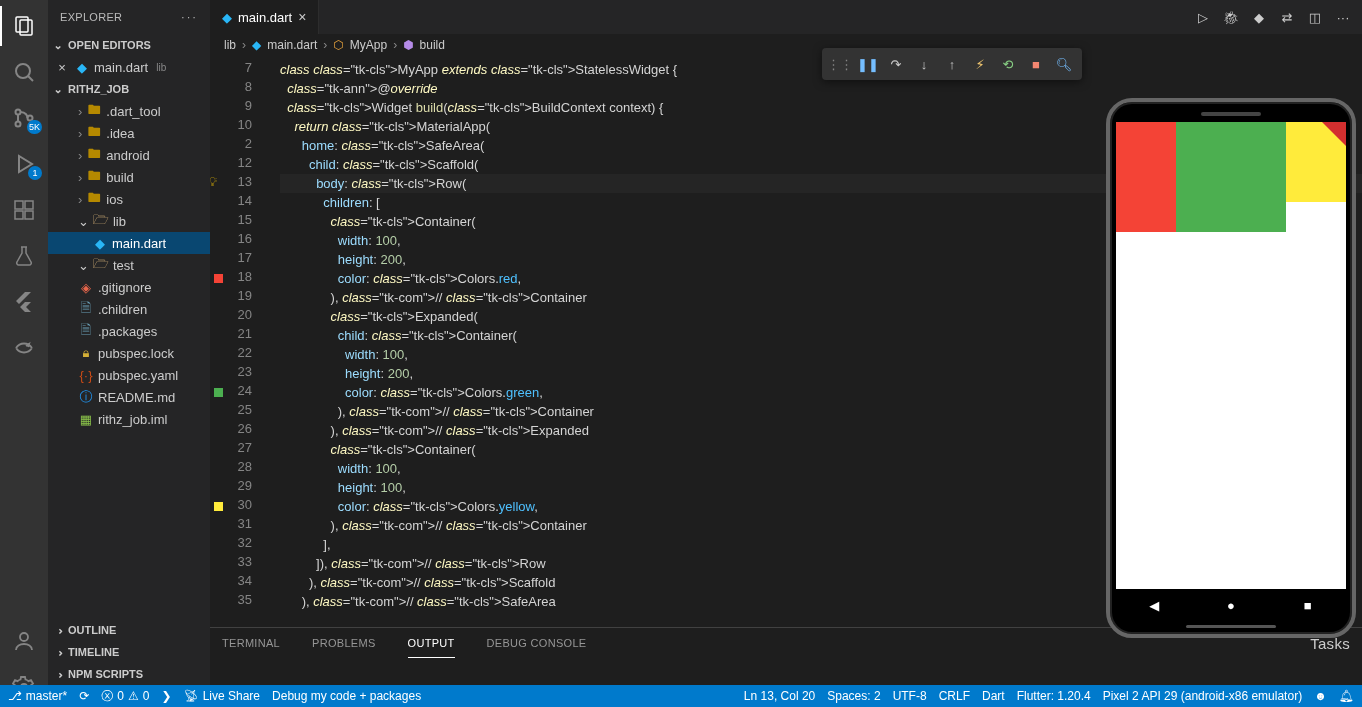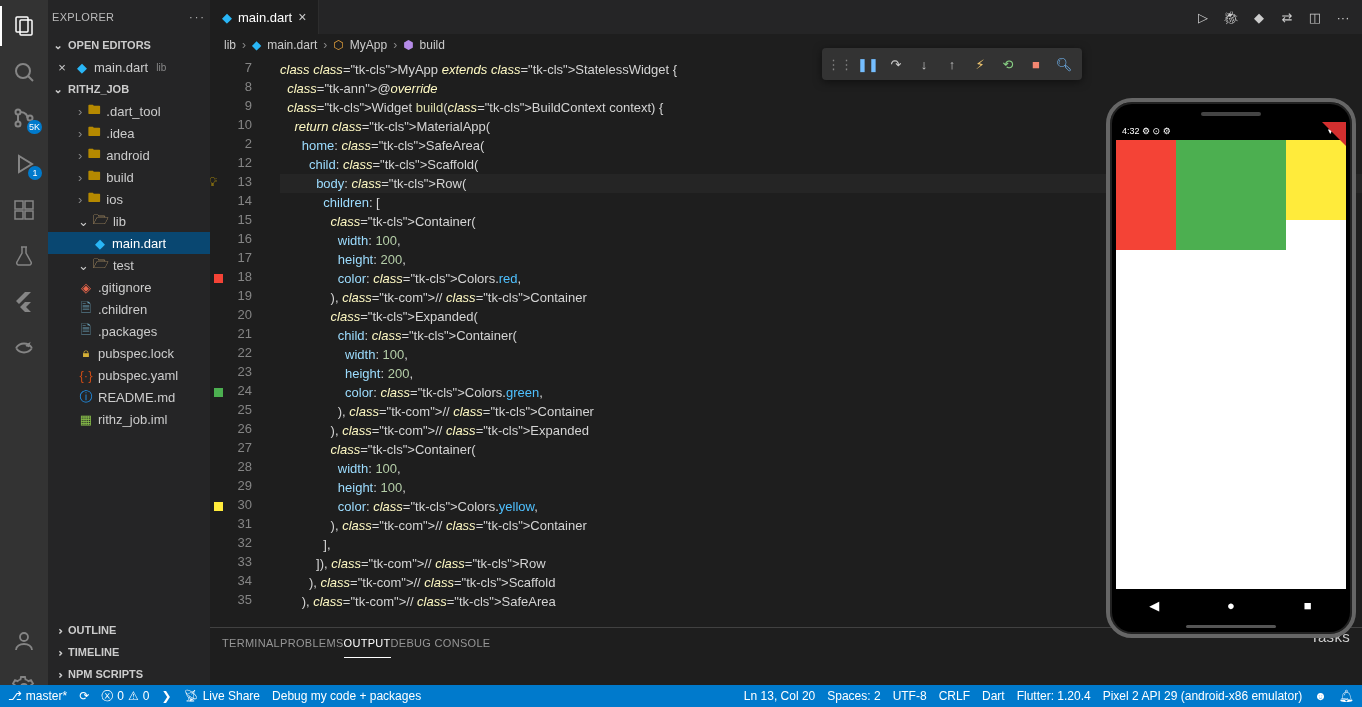--- a/index.html
+++ b/index.html
@@ -6,21 +6,21 @@
 body{background:#1e1e1e;color:#ccc;width:1362px;height:707px;overflow:hidden;font-size:13px;position:relative}
 .root{display:flex;height:100%}
 .activitybar{width:48px;background:#333333;display:flex;flex-direction:column;align-items:center;padding-top:6px;gap:6px}
 .activitybar .ab-item{width:48px;height:40px;display:flex;align-items:center;justify-content:center;color:#858585;position:relative}
 .activitybar .ab-item.active{color:#fff}
 .activitybar .ab-item.active::before{content:"";position:absolute;left:0;top:0;bottom:0;width:2px;background:#fff}
 .activitybar svg{width:24px;height:24px}
 .activitybar .spacer{flex:1}
 .badge{position:absolute;bottom:4px;right:6px;background:#007acc;color:#fff;border-radius:10px;min-width:14px;height:14px;font-size:9px;display:flex;align-items:center;justify-content:center;padding:0 2px}
 .sidebar{width:162px;background:#252526;display:flex;flex-direction:column;overflow:hidden}
-.sb-title{display:flex;align-items:center;justify-content:space-between;padding:0 4px;height:34px;color:#bbb;font-size:11px;letter-spacing:.3px}
+.sb-title{display:flex;align-items:center;justify-content:space-between;padding:0 12px;height:34px;color:#bbb;font-size:11px;letter-spacing:.3px}
 .sb-section{display:flex;align-items:center;gap:4px;padding:2px 4px;height:22px;color:#ccc;font-size:11px;font-weight:600}
 .sb-section .chev{width:12px;height:12px;display:inline-flex;align-items:center;justify-content:center;color:#ccc}
 .sb-row{display:flex;align-items:center;gap:4px;height:22px;padding:0 4px 0 22px;color:#ccc;font-size:13px;white-space:nowrap;overflow:hidden;text-overflow:ellipsis}
 .sb-row.open-file{padding-left:6px}
 .sb-row .close{width:16px;text-align:center;color:#ccc}
 .sb-row .ficon{width:16px;height:16px;display:inline-flex;align-items:center;justify-content:center}
 .sb-row.active{background:#094771;color:#fff}
 .sb-row .lbl{overflow:hidden;text-overflow:ellipsis}
 .sb-row .dim{color:#888;font-size:10px;margin-left:4px}
 .tree .sb-row{padding-left:20px}
@@ -63,21 +63,21 @@
 .tk-const{color:#4fc1ff}
 .debug-toolbar{position:absolute;top:48px;right:280px;display:flex;gap:4px;background:#333333;border-radius:4px;padding:4px 6px;box-shadow:0 2px 8px rgba(0,0,0,.5);z-index:10}
 .debug-toolbar .di{width:24px;height:24px;display:flex;align-items:center;justify-content:center;color:#ccc}
 .debug-toolbar .di.play{color:#75beff}
 .debug-toolbar .di.bolt{color:#f0c66f}
 .debug-toolbar .di.restart{color:#89d185}
 .debug-toolbar .di.stop{color:#f48771}
 .debug-toolbar .di.inspect{color:#75beff}
 .debug-toolbar .di.grip{color:#858585;cursor:grab}
 .panel{height:80px;border-top:1px solid #414141;display:flex;flex-direction:column}
-.panel-tabs{display:flex;align-items:flex-start;height:30px;padding:0 12px;gap:0;color:#969696;font-size:11px;letter-spacing:.3px}
+.panel-tabs{display:flex;align-items:center;height:30px;padding:0 12px;gap:32px;color:#969696;font-size:11px;letter-spacing:.3px}
 .panel-tabs .pt{height:100%;display:flex;align-items:center}
 .panel-tabs .pt.active{color:#fff;border-bottom:1px solid #fff}
 .panel-tabs .spacer{flex:1}
 .panel-tabs .tasks{color:#ccc;font-size:15px}
 .statusbar{height:22px;background:#007acc;display:flex;align-items:center;color:#fff;font-size:12px;padding:0 8px;gap:12px;position:absolute;bottom:0;left:0;right:0}
 .statusbar .sb-item{display:flex;align-items:center;gap:4px;height:100%}
 .statusbar .spacer{flex:1}
 
 
 .emulator{position:absolute;right:6px;top:98px;width:250px;height:540px;z-index:20}
@@ -361,25 +361,20 @@
         <div class="tasks">Tasks</div>
       </div>
     </div>
   </div>
 </div>
 
 <div class="emulator">
   <div class="phone-frame">
     <div class="phone-speaker"></div>
     <div class="phone-screen">
-      <div class="android-status">
-        <span>4:32 ⚙ ⊙ ⚙</span>
-          <span class="spacer"></span>
-          <span>▾ ▮</span>
-      </div>
       <div class="phone-canvas">
         <div class="box-red"></div>
         <div class="box-green"></div>
         <div class="box-yellow"></div>
       </div>
       <div class="debug-ribbon"></div>
     </div>
     <div class="android-nav">
       <span class="nb">◀</span>
       <span class="nb">●</span>

